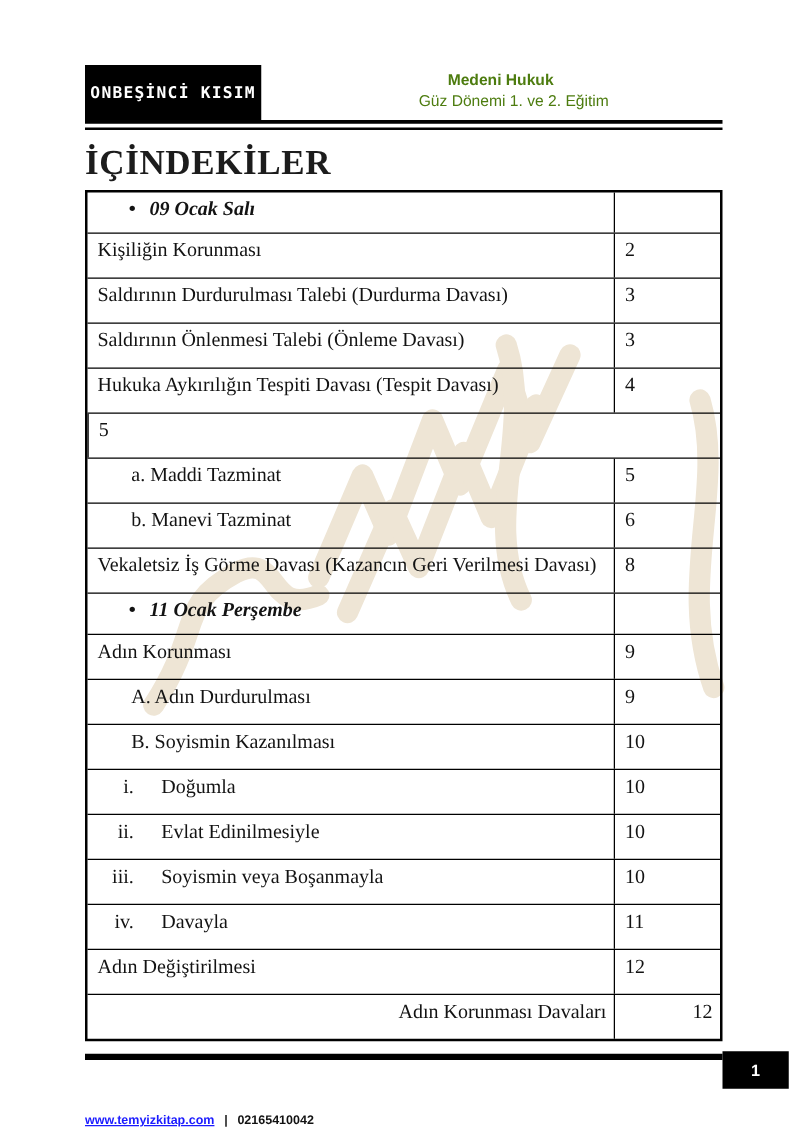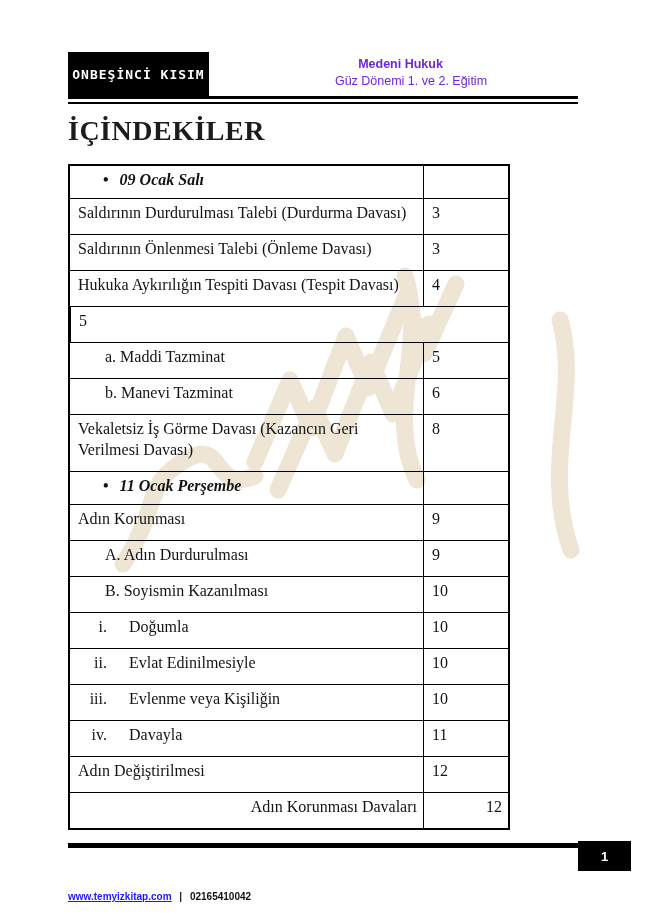--- a/index.html
+++ b/index.html
@@ -18,38 +18,38 @@
     background:#000;color:#fff;
     display:flex;align-items:center;justify-content:center;
     font-family:"DejaVu Sans Mono", monospace;
     font-weight:bold;font-size:13px;letter-spacing:1px;
     z-index:2;
   }
   .header-titles{
     position:absolute;left:223px;top:56px;width:355px;
     text-align:center;
     font-family:"Liberation Sans", sans-serif;
-    color:#6d28d9;z-index:2;
+    color:#4d7c0f;z-index:2;
   }
   .header-title{font-weight:bold;font-size:12.5px;line-height:17px;}
   .header-subtitle{font-size:12.5px;line-height:17px;margin-left:21px;}
   .header-rule{
     position:absolute;left:68px;top:96px;width:510px;height:3px;
     border-top:3px solid #000;border-bottom:2px solid #000;z-index:1;
   }
   
   .toc-heading{
     position:absolute;left:68px;top:115px;
     font-family:"Liberation Serif", serif;
     font-weight:bold;font-size:28px;letter-spacing:0.5px;color:#1c1c1c;
     z-index:2;
   }
   
   .toc-table{
-    position:absolute;left:68px;top:164px;width:442px;
+    position:absolute;left:68px;top:152px;width:510px;
     border:2px solid #000;box-sizing:border-box;
     z-index:1;background:transparent;
   }
   .toc-row{display:flex;border-bottom:1.5px solid #000;min-height:33px;}
   .toc-row:last-child{border-bottom:none;text-align:right;}
   .toc-label{
     flex:1;padding:3px 6px 11px 8px;
     font-size:16px;line-height:21px;color:#131313;
   }
   .toc-page{
@@ -113,20 +113,24 @@
   <div class="header-rule"></div>
 
   <div class="toc-heading">İÇİNDEKİLER</div>
 
   <div class="toc-table">
       <div class="toc-row section">
         <div class="toc-label"><span class="bullet">•</span><span class="sec-text">09 Ocak Salı</span></div>
         <div class="toc-page"></div>
       </div>
       <div class="toc-row item">
+        <div class="toc-label"><span class="text">Kişiliğin Korunması</span></div>
+        <div class="toc-page">2</div>
+      </div>
+      <div class="toc-row item">
         <div class="toc-label"><span class="text">Saldırının Durdurulması Talebi (Durdurma Davası)</span></div>
         <div class="toc-page">3</div>
       </div>
       <div class="toc-row item">
         <div class="toc-label"><span class="text">Saldırının Önlenmesi Talebi (Önleme Davası)</span></div>
         <div class="toc-page">3</div>
       </div>
       <div class="toc-row item">
         <div class="toc-label"><span class="text">Hukuka Aykırılığın Tespiti Davası (Tespit Davası)</span></div>
         <div class="toc-page">4</div>
@@ -172,21 +176,21 @@
       <div class="toc-row roman">
         <div class="toc-label">
           <span class="marker">ii.</span>
           <span class="text">Evlat Edinilmesiyle</span>
         </div>
         <div class="toc-page">10</div>
       </div>
       <div class="toc-row roman">
         <div class="toc-label">
           <span class="marker">iii.</span>
-          <span class="text">Evlenme veya Kişiliğin</span>
+          <span class="text">Soyismin veya Boşanmayla</span>
         </div>
         <div class="toc-page">10</div>
       </div>
       <div class="toc-row roman">
         <div class="toc-label">
           <span class="marker">iv.</span>
           <span class="text">Davayla</span>
         </div>
         <div class="toc-page">11</div>
       </div>

